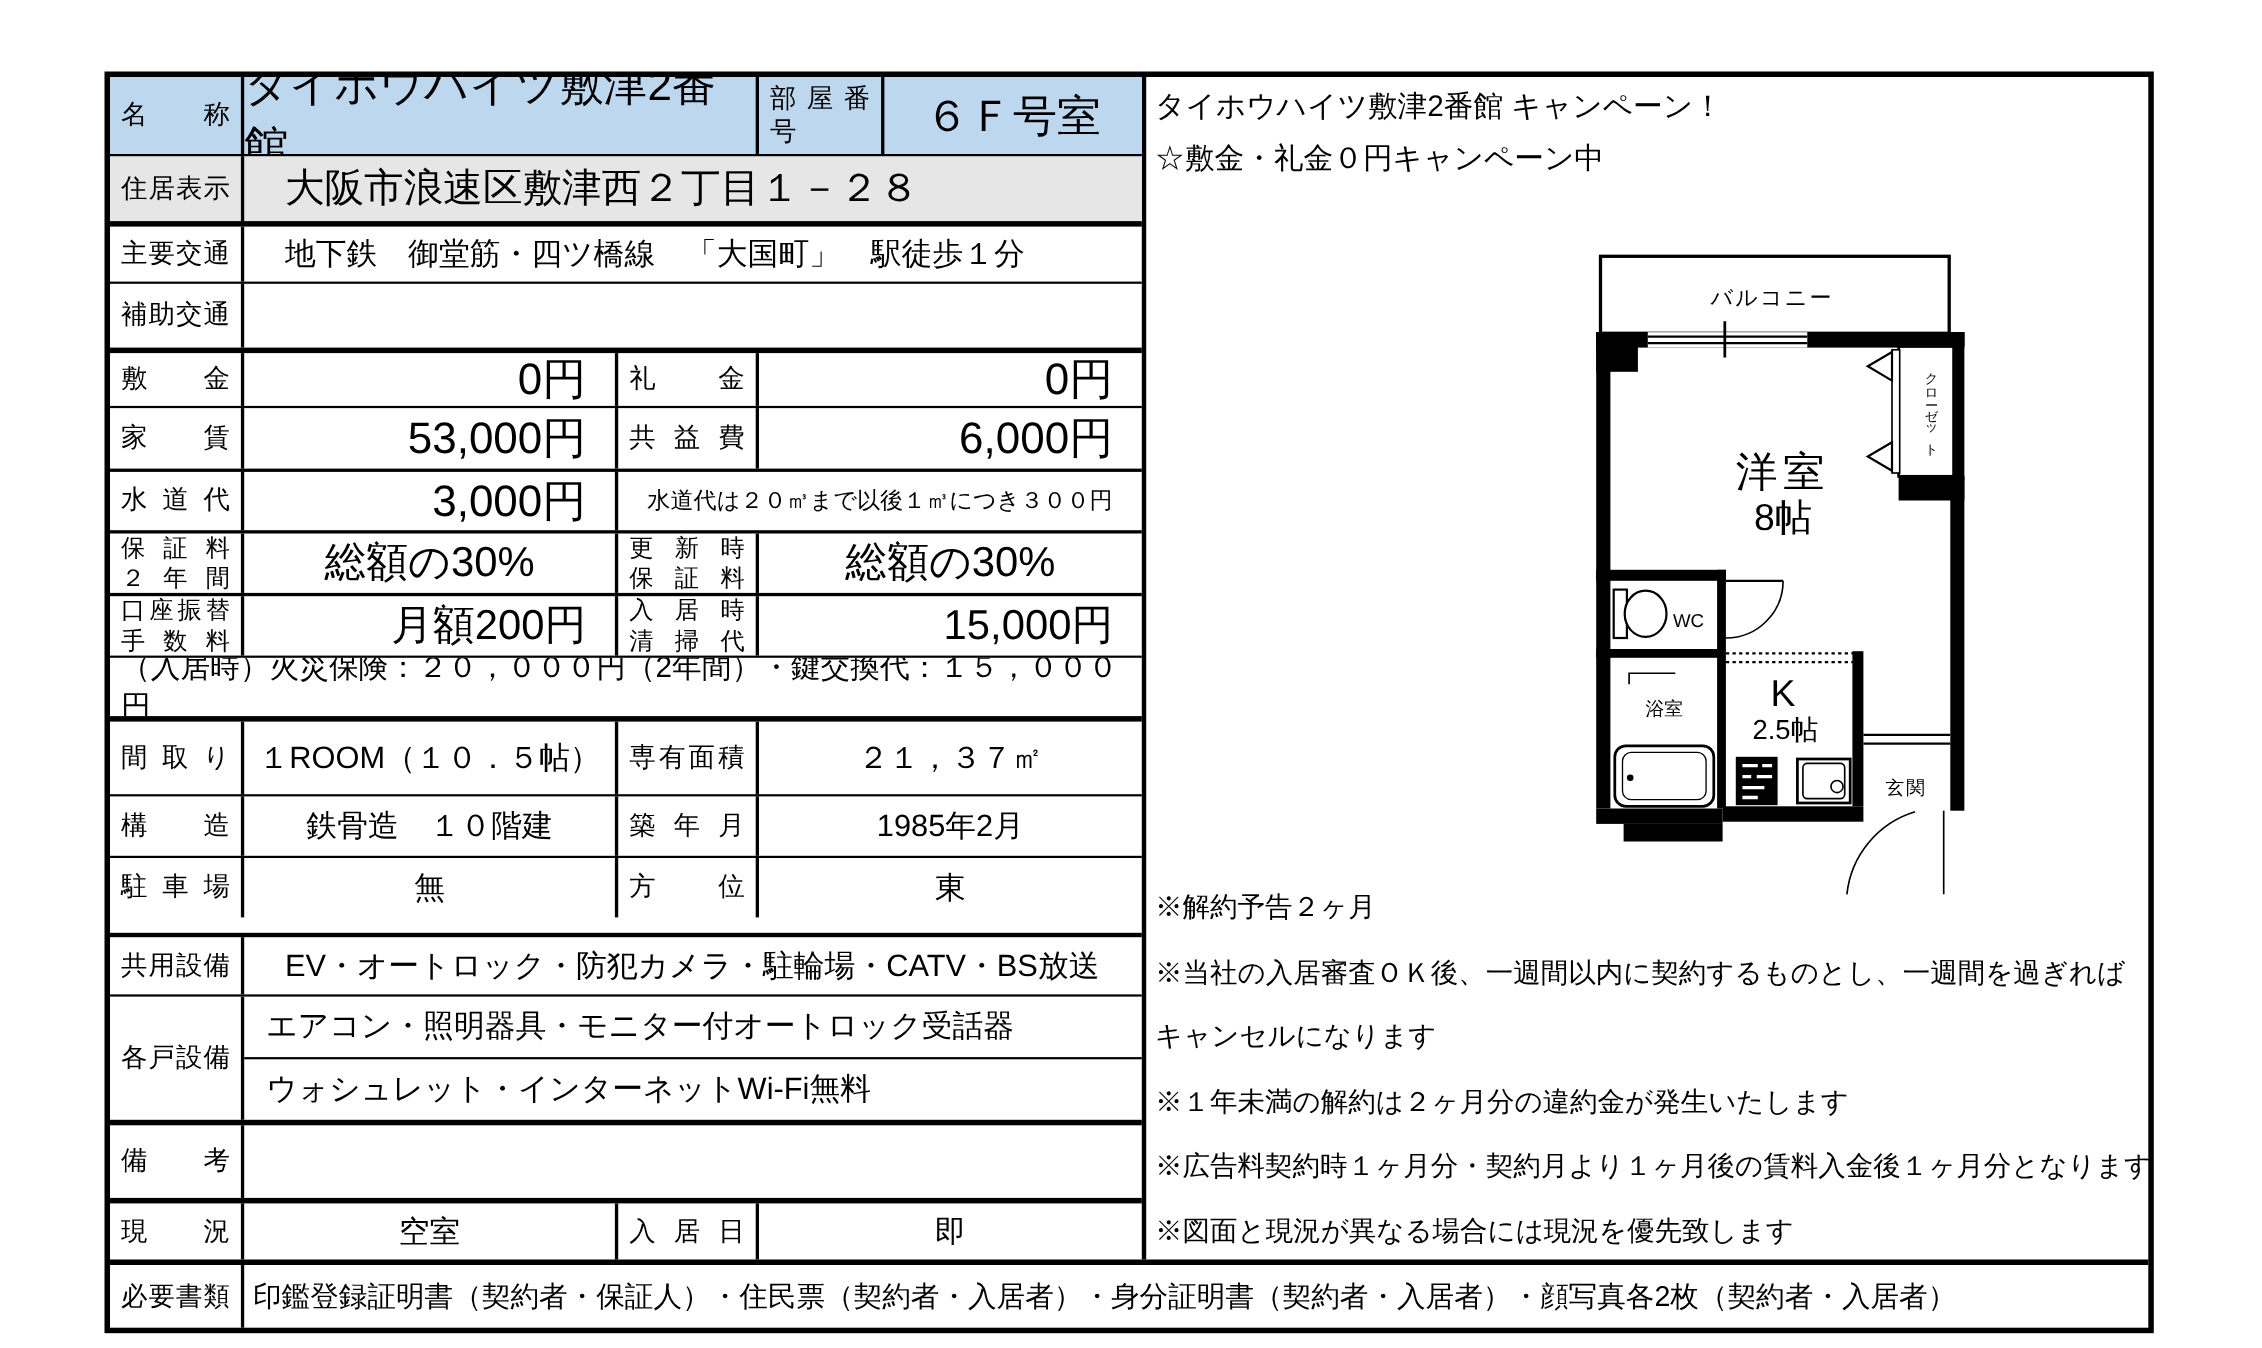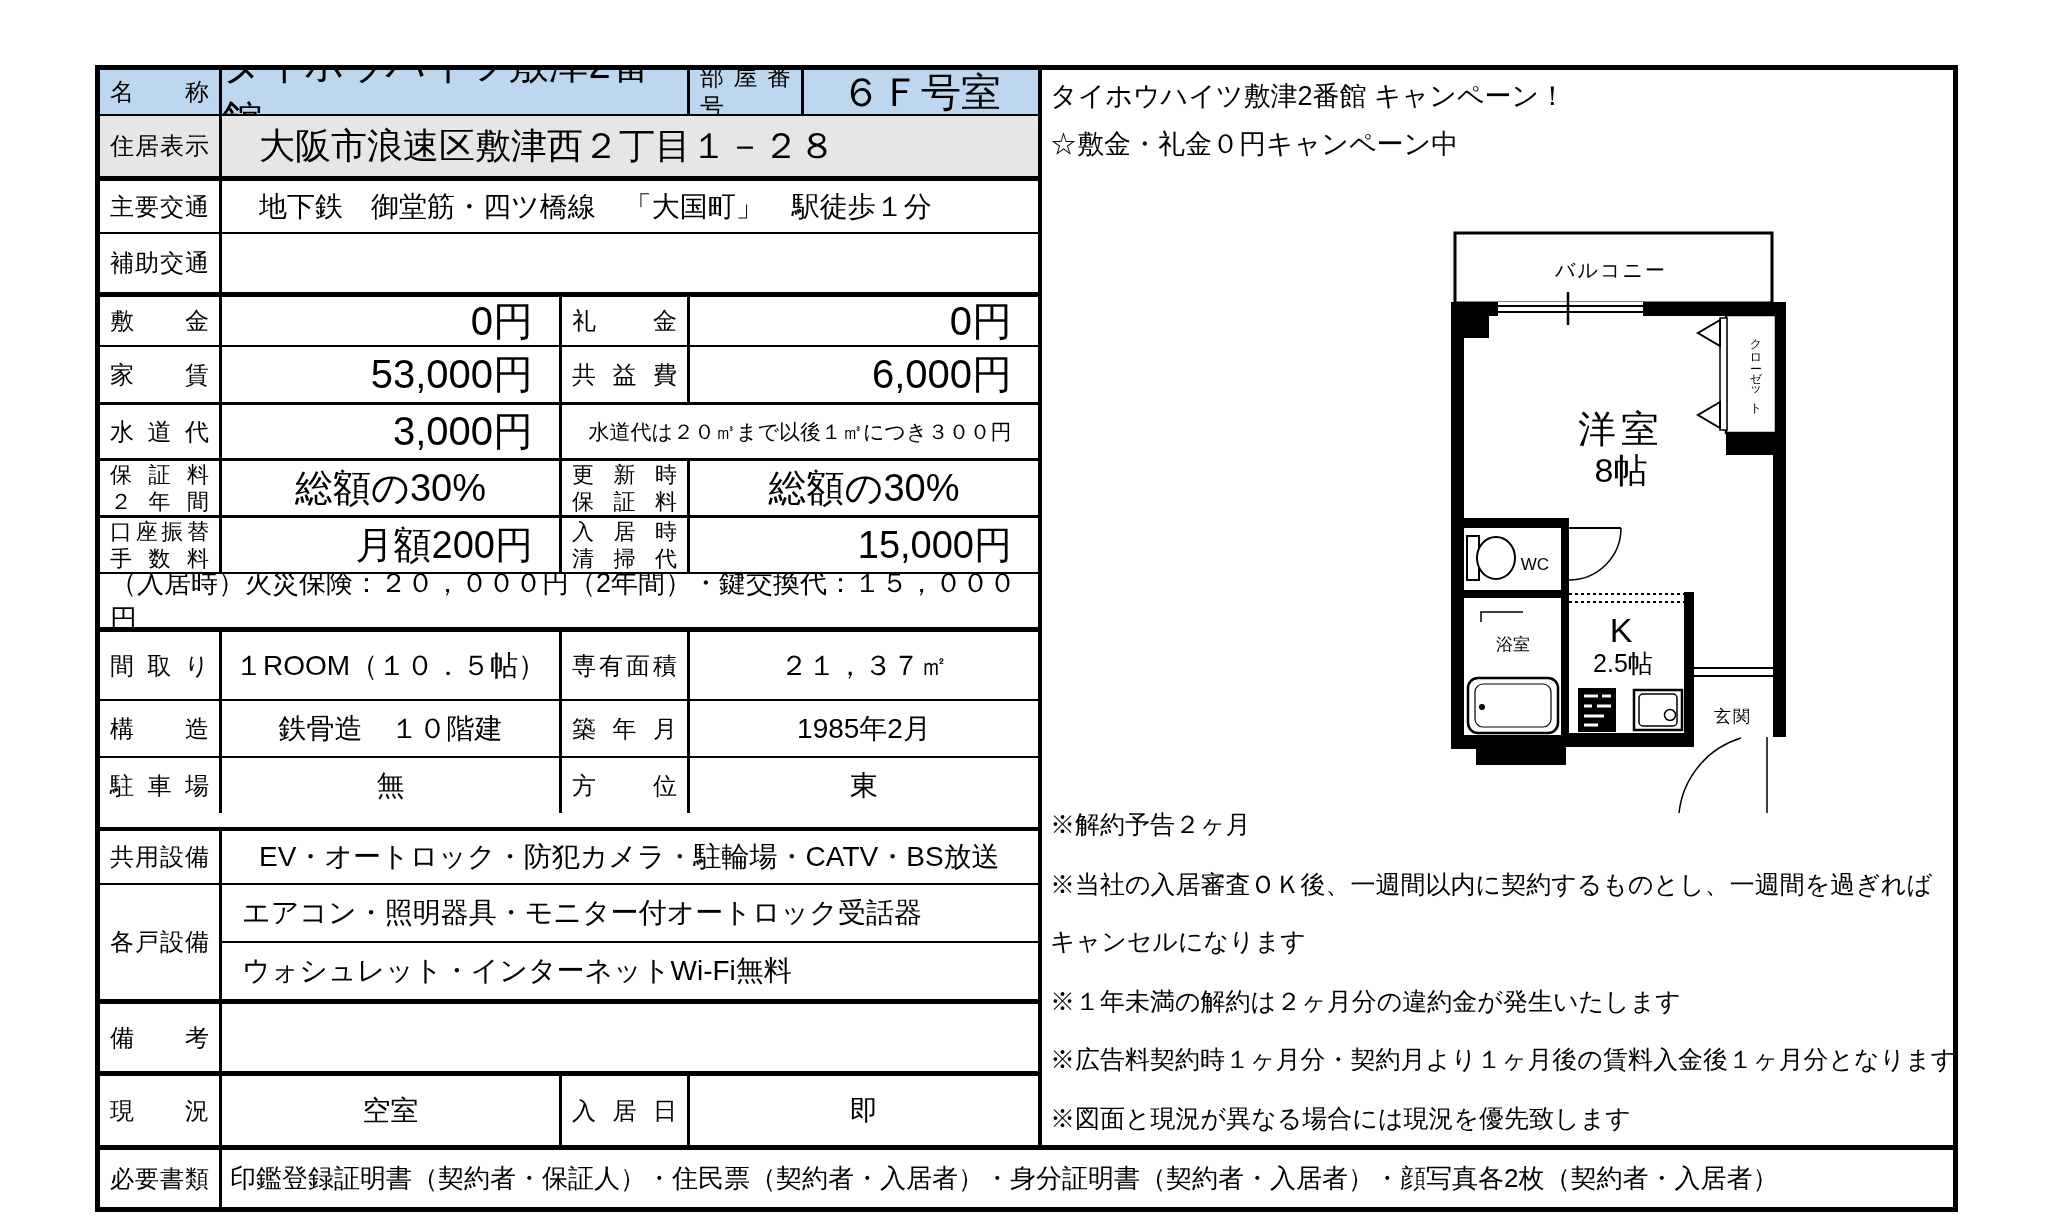--- a/index.html
+++ b/index.html
@@ -57,21 +57,21 @@
   .plan text{font-family:"Liberation Sans",sans-serif;fill:#000;}
 </style>
 </head>
 <body>
 
 <div class="sheet">
   <div class="content">
 
     <div class="lefttable">
 
-      <div class="row rowA bgBlue" style="height:44px">
+      <div class="row rowA bgBlue" style="height:70px">
         <div class="cell bR lab">
             <span>名称</span>
           </div>
         <div class="cell bR vC f34">タイホウハイツ敷津2番館</div>
         <div class="cell bR lab">
             <span>部屋番号</span>
           </div>
         <div class="cell vC f34">６Ｆ号室</div>
       </div>
 

